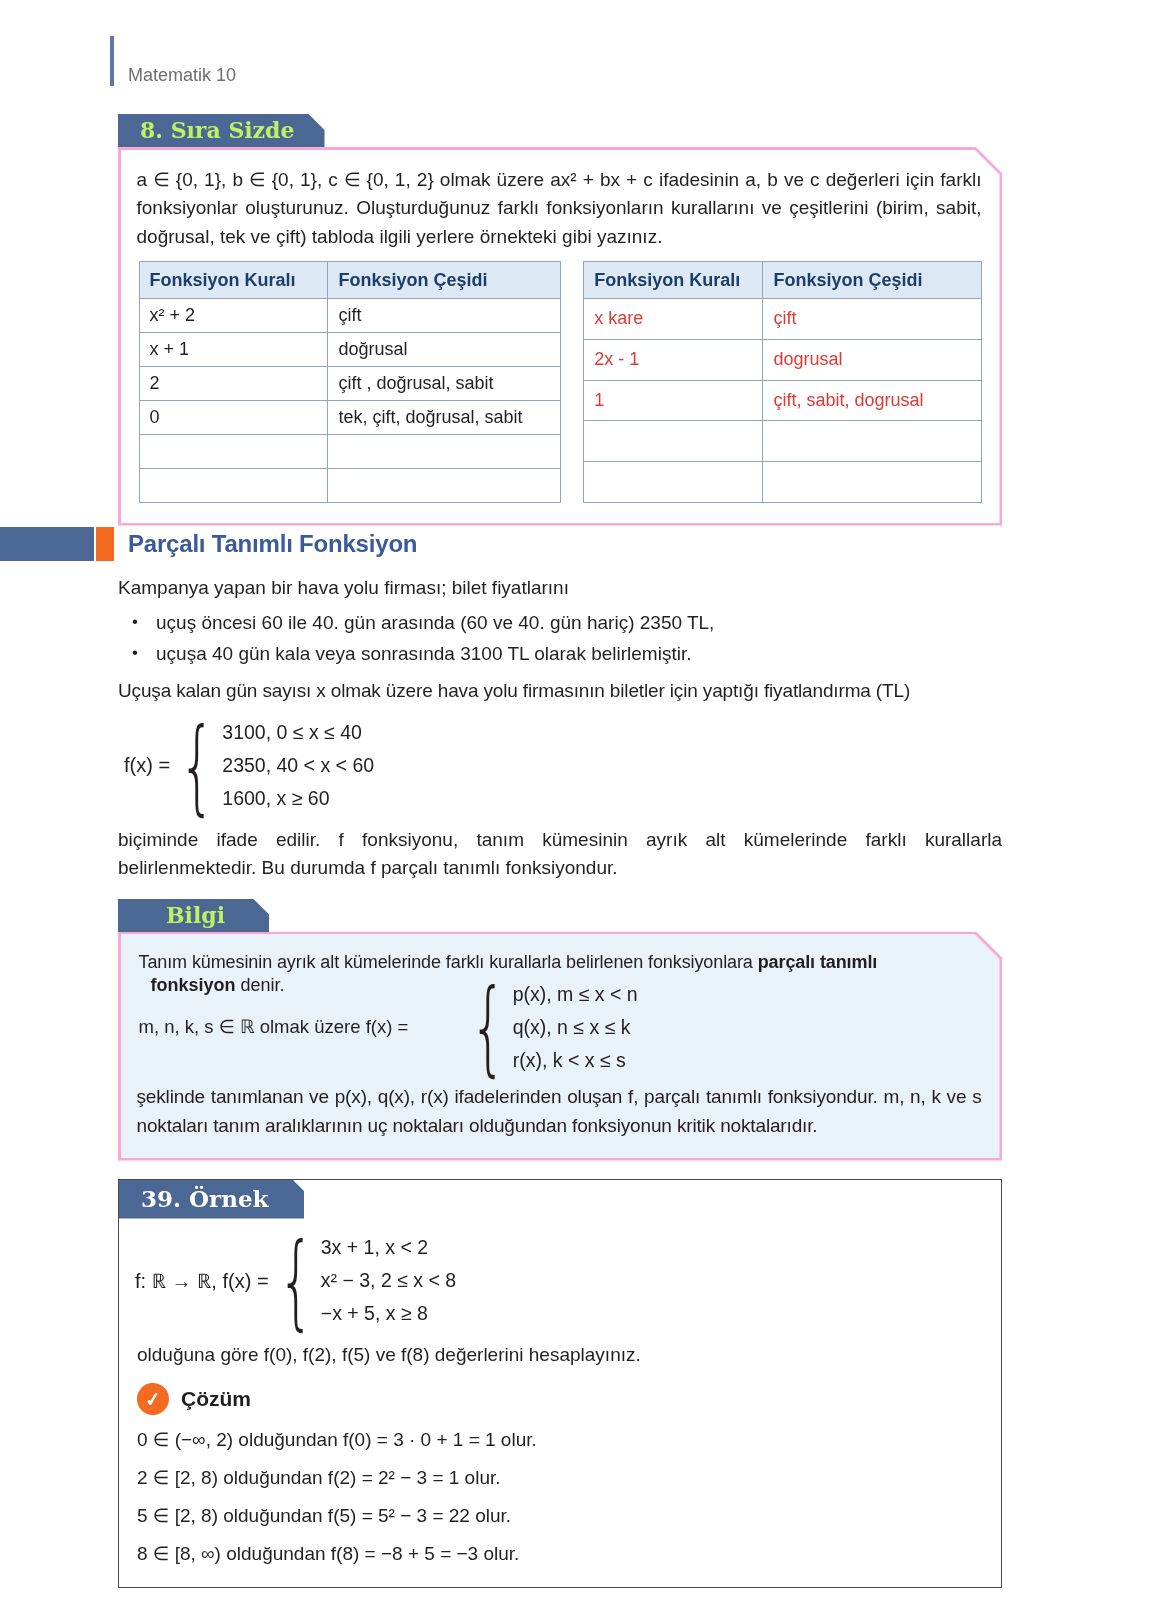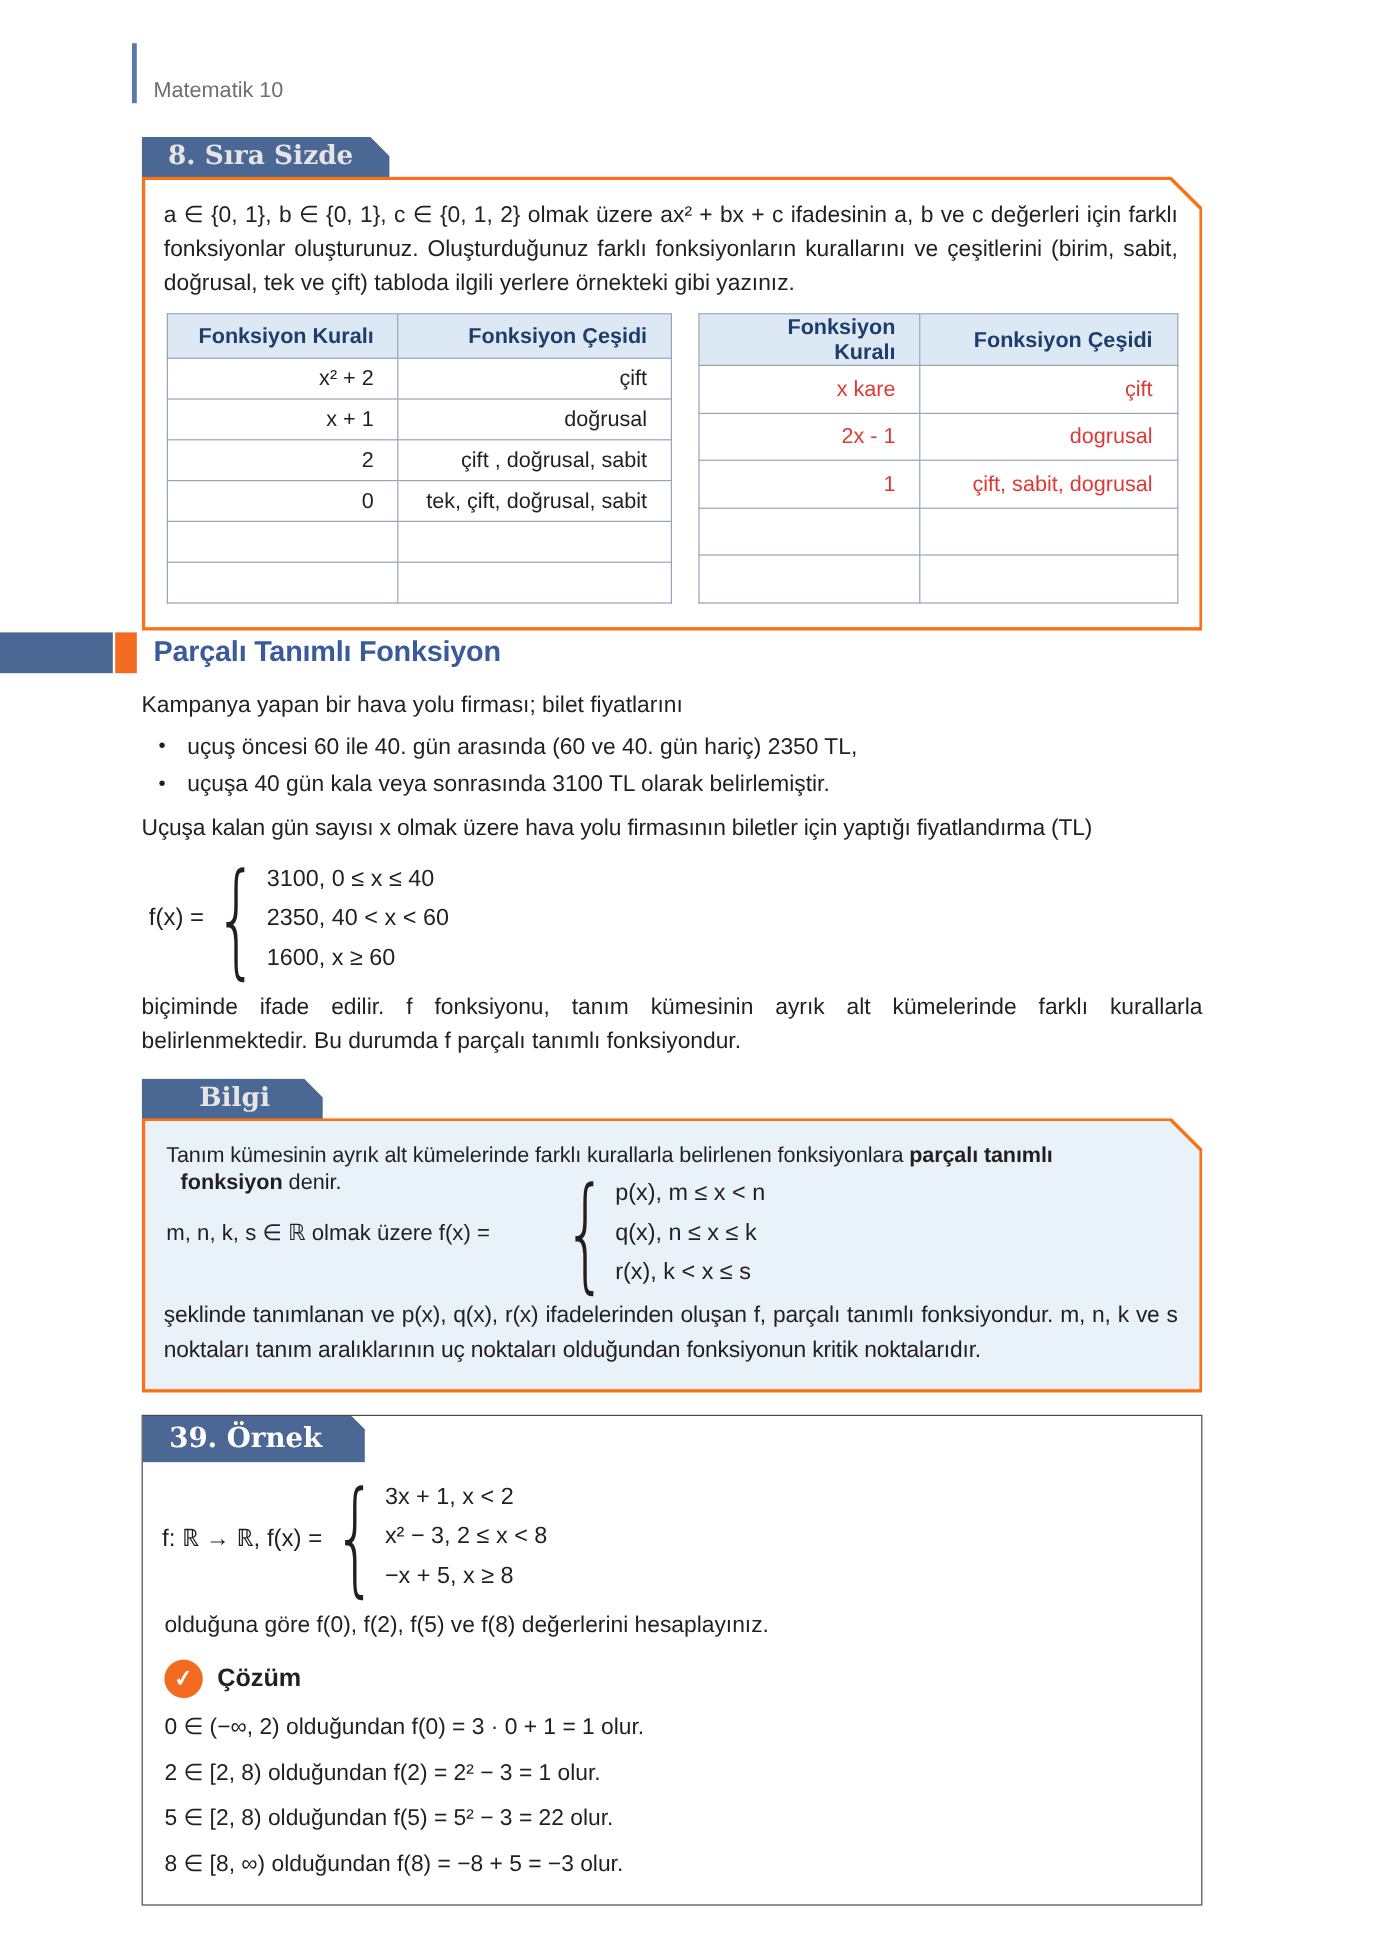--- a/index.html
+++ b/index.html
@@ -8,48 +8,48 @@
     font-family:"Liberation Sans",sans-serif;color:#231f20;
     -webkit-font-smoothing:antialiased;
   }
   .content{margin-left:118px;width:884px;}
   
   .pg-header{display:flex;align-items:flex-end;gap:14px;margin:36px 0 0 110px;}
   .vrule{width:4px;height:50px;background:#5b79a8;}
   .running-title{font-size:18px;color:#6d6e71;padding-top:4px;}
   
   .tab{
-    display:inline-block;background:#4b6794;color:#e5e5e5;
+    display:inline-block;background:#4b6794;color:#bef264;
     font-family:"DejaVu Serif",serif;font-weight:bold;font-size:22px;
     padding:3px 30px 6px 22px;
     clip-path:polygon(0 0,calc(100% - 16px) 0,100% 16px,100% 100%,0 100%);
     position:relative;top:2px;
   }
   .tab.small{padding-left:48px;padding-right:44px;}
   
   .box-outer{
-    background:#f97316;
+    background:#f9a8d4;
     clip-path:polygon(0 0,calc(100% - 26px) 0,100% 26px,100% 100%,0 100%);
     padding:2.5px;
   }
   .box-inner{
     background:#ffffff;
     clip-path:polygon(0 0,calc(100% - 25px) 0,100% 25px,100% 100%,0 100%);
     padding:12px 18px 16px 16px;
   }
   .box-inner.blue{background:#e9f1f9;}
   p.para{font-size:19px;line-height:1.5;text-align:justify;margin:4px 0 10px 0;}
   .tight{font-size:18px;letter-spacing:-0.15px;}
   .nowrap{white-space:nowrap;}
   
   .tables-row{display:flex;gap:22px;margin:8px 0 4px 2px;}
   table.ftable{border-collapse:collapse;background:#fff;}
   table.ftable th,table.ftable td{
-    border:1px solid #93a5b8;text-align:right;vertical-align:middle;
-    height:33px;padding:0 20px;font-size:18px;
+    border:1px solid #93a5b8;text-align:left;vertical-align:middle;
+    height:33px;padding:0 10px;font-size:18px;
   }
   table.ftable{border:1.5px solid #7d93ab;}
   table.ftable th{background:#dce9f5;color:#1d3d6b;font-size:18px;font-weight:bold;height:36px;}
   table.ftable.left th:nth-child(1){width:170px;}
   table.ftable.left th:nth-child(2){width:215px;}
   table.ftable.hand th:nth-child(1){width:160px;}
   table.ftable.hand th:nth-child(2){width:200px;}
   table.ftable.hand td{color:#dd3a35;font-size:18px;}
   
   .section-title-row{display:flex;align-items:center;margin-top:0;height:36px;}

